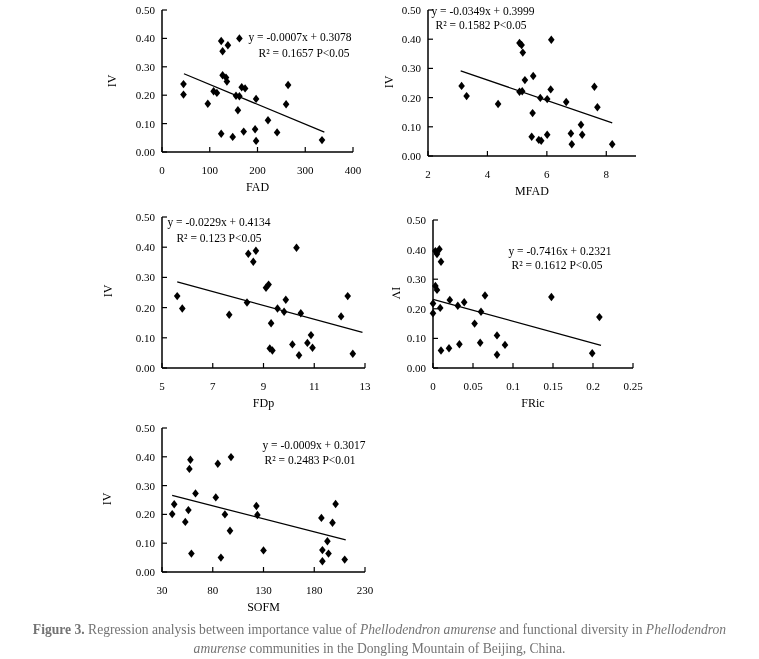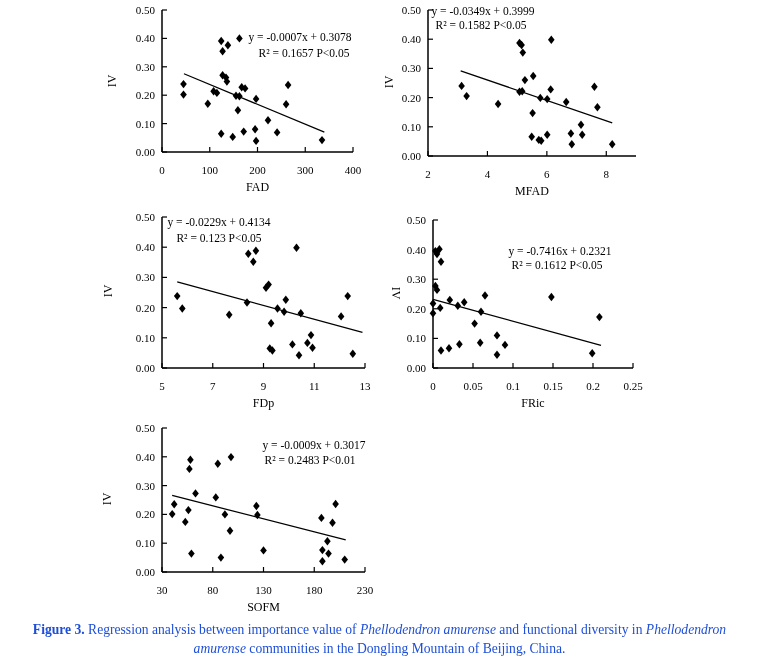--- a/index.html
+++ b/index.html
@@ -1,20 +1,20 @@
 <!DOCTYPE html>
 <html><head>
 <meta charset="utf-8">
 <style>
   html,body{margin:0;padding:0;background:#ffffff;}
   #page{position:relative;width:759px;height:659px;background:#ffffff;overflow:hidden;
         font-family:"Liberation Serif","DejaVu Serif",serif;}
   #charts-svg{position:absolute;left:0;top:0;}
   .caption{position:absolute;left:0;top:620px;width:745px;padding:0 7px;margin:0;
-           text-align:center;font-size:13.6px;line-height:1.42;color:#1d4ed8;}
+           text-align:center;font-size:13.6px;line-height:1.42;color:#737373;}
   .caption b{font-weight:bold;}
   .caption i{font-style:italic;}
   text{fill:#000;}
 </style>
 </head>
 <body>
 
 <div id="page">
   <svg id="charts-svg" width="759" height="620" viewBox="0 0 759 620">
       <g>

